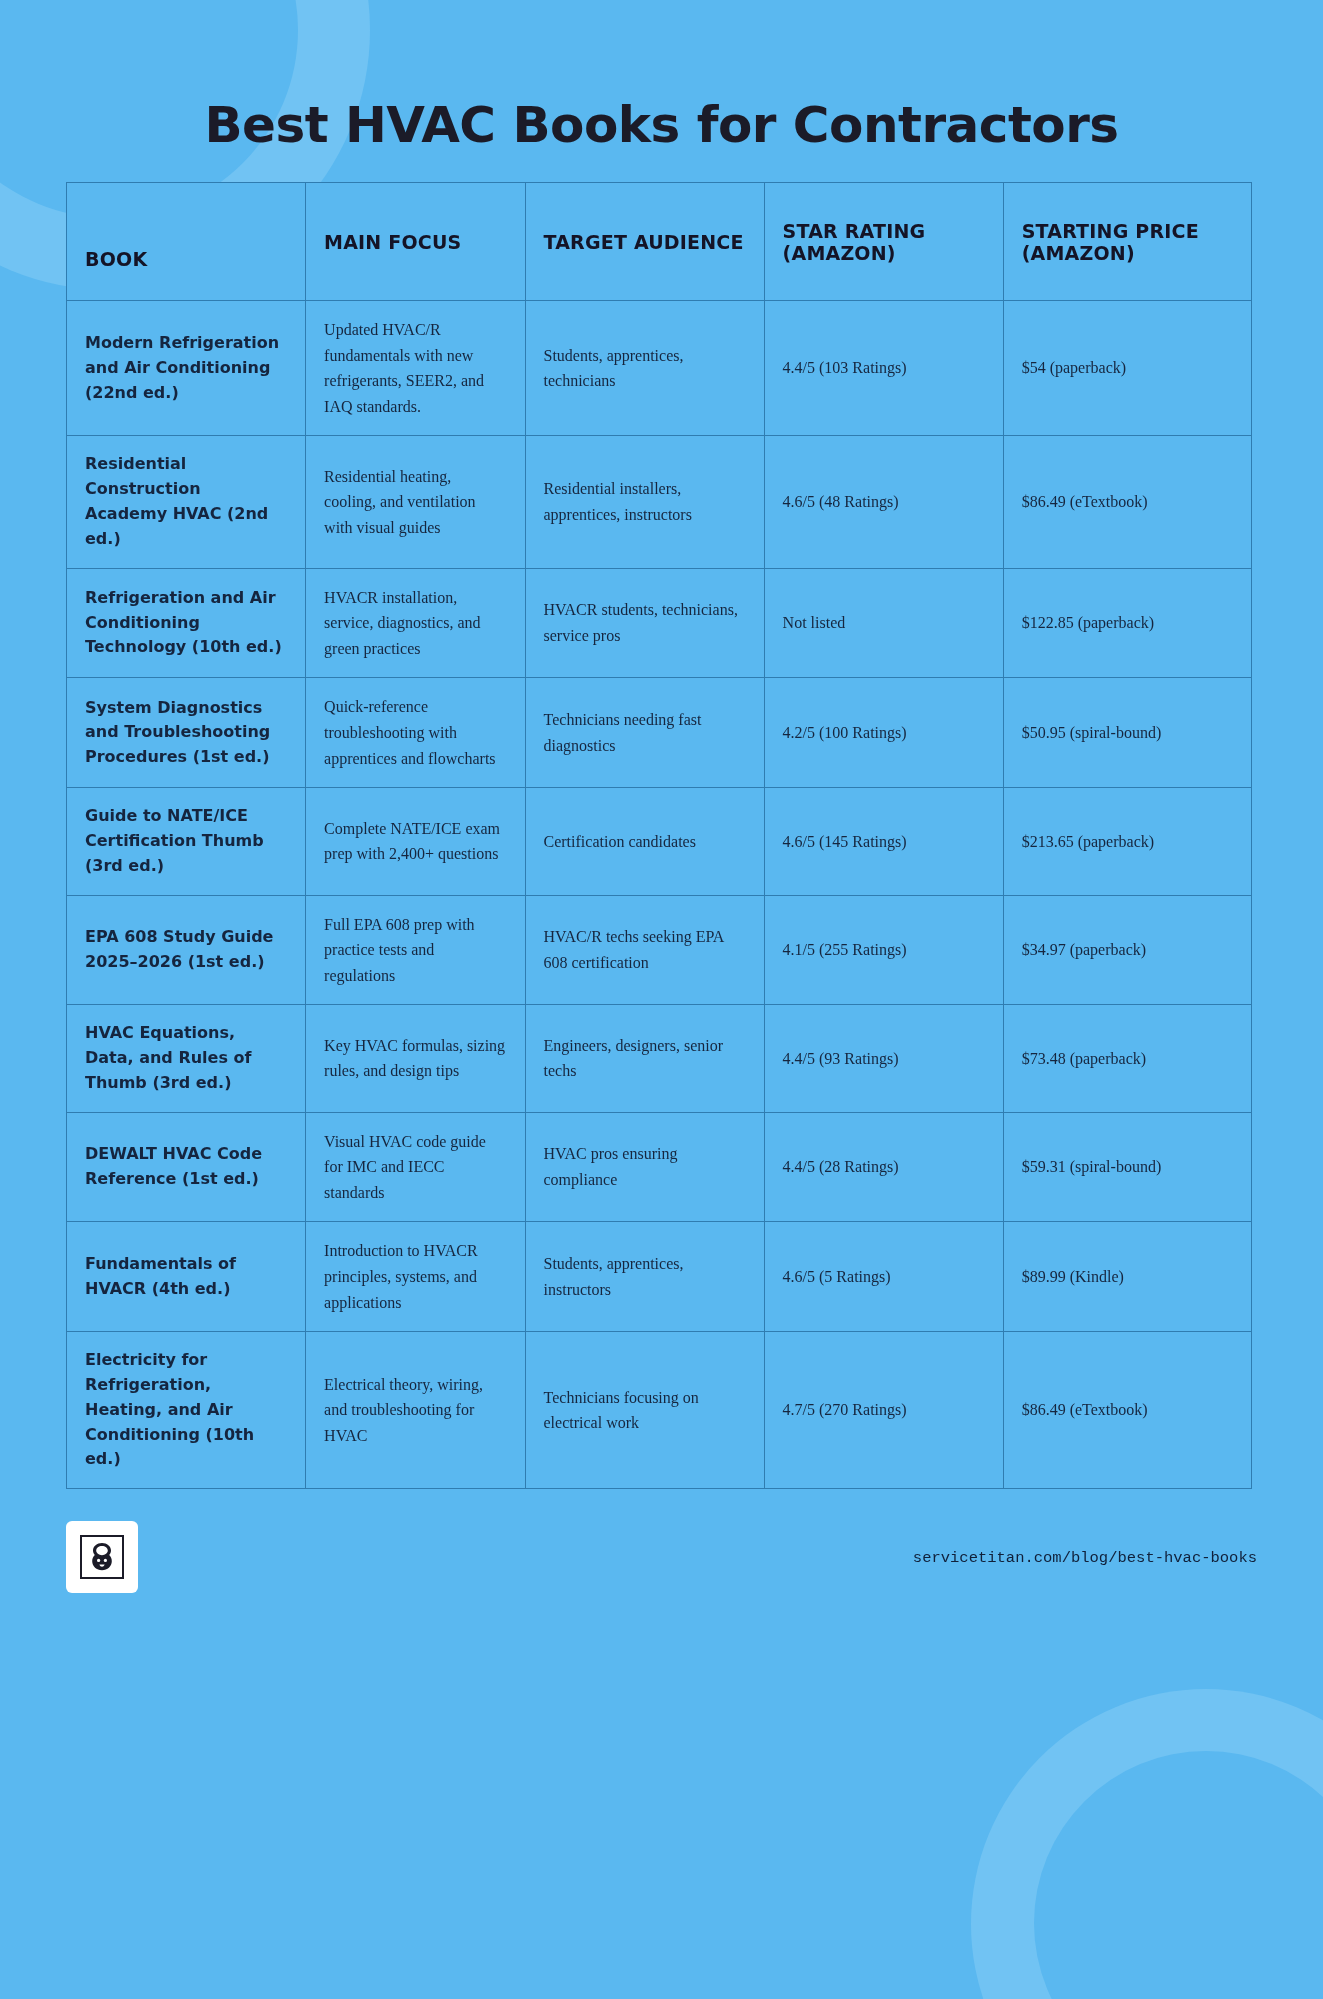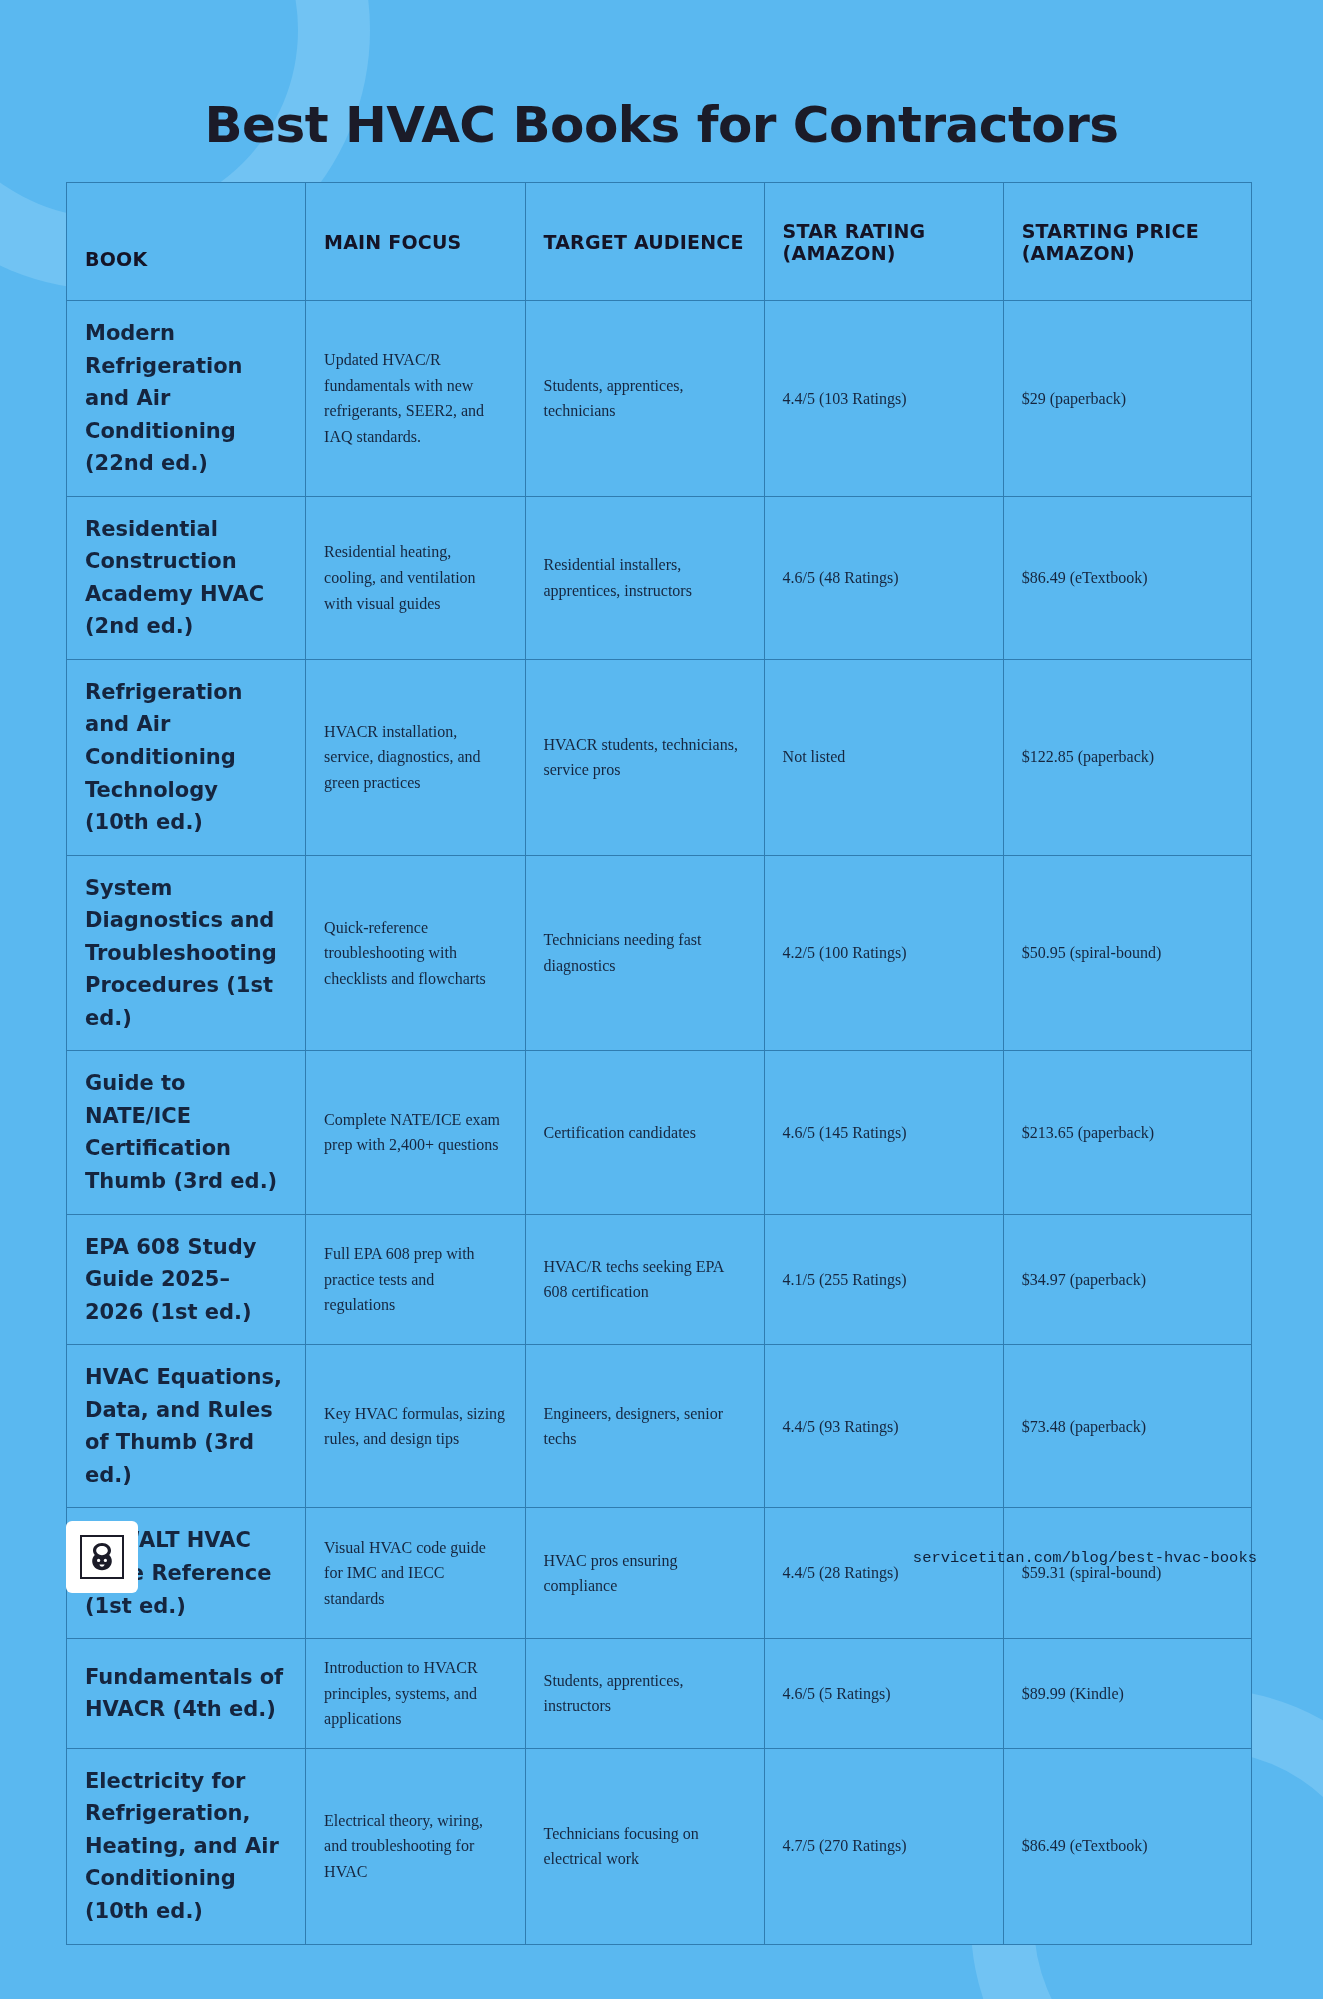--- a/index.html
+++ b/index.html
@@ -88,21 +88,21 @@
     font-weight: bold;
     color: #141427;
     letter-spacing: 0.2px;
     height: 118px;
     font-family: "DejaVu Sans", sans-serif;
   }
   table.book-table thead th.h-book { vertical-align: bottom; padding-bottom: 30px;}
   table.book-table thead th.h-focus { vertical-align: middle; }
 
   td.c-book {
-    font-size: 21px;
+    font-size: 16px;
     font-weight: bold;
     color: #15253f;
     line-height: 1.55;
     font-family: "DejaVu Sans", sans-serif;
   }
   td.c-focus, td.c-audience, td.c-rating, td.c-price {
     font-size: 16px;
     color: #16263f;
     line-height: 1.6;
     font-family: Liberation Serif, serif;
@@ -173,39 +173,39 @@
           <th>STAR RATING (AMAZON)</th>
           <th>STARTING PRICE (AMAZON)</th>
         </tr>
       </thead>
       <tbody id="table-body">
           <tr>
             <td class="c-book">Modern Refrigeration and Air Conditioning (22nd ed.)</td>
             <td class="c-focus">Updated HVAC/R fundamentals with new refrigerants, SEER2, and IAQ standards.</td>
             <td class="c-audience">Students, apprentices, technicians</td>
             <td class="c-rating">4.4/5 (103 Ratings)</td>
-            <td class="c-price">$29 (paperback)</td>
+            <td class="c-price">$54 (paperback)</td>
           </tr>
           <tr>
             <td class="c-book">Residential Construction Academy HVAC (2nd ed.)</td>
             <td class="c-focus">Residential heating, cooling, and ventilation with visual guides</td>
             <td class="c-audience">Residential installers, apprentices, instructors</td>
             <td class="c-rating">4.6/5 (48 Ratings)</td>
             <td class="c-price">$86.49 (eTextbook)</td>
           </tr>
           <tr>
             <td class="c-book">Refrigeration and Air Conditioning Technology (10th ed.)</td>
             <td class="c-focus">HVACR installation, service, diagnostics, and green practices</td>
             <td class="c-audience">HVACR students, technicians, service pros</td>
             <td class="c-rating">Not listed</td>
             <td class="c-price">$122.85 (paperback)</td>
           </tr>
           <tr>
             <td class="c-book">System Diagnostics and Troubleshooting Procedures (1st ed.)</td>
-            <td class="c-focus">Quick-reference troubleshooting with checklists and flowcharts</td>
+            <td class="c-focus">Quick-reference troubleshooting with apprentices and flowcharts</td>
             <td class="c-audience">Technicians needing fast diagnostics</td>
             <td class="c-rating">4.2/5 (100 Ratings)</td>
             <td class="c-price">$50.95 (spiral-bound)</td>
           </tr>
           <tr>
             <td class="c-book">Guide to NATE/ICE Certification Thumb (3rd ed.)</td>
             <td class="c-focus">Complete NATE/ICE exam prep with 2,400+ questions</td>
             <td class="c-audience">Certification candidates</td>
             <td class="c-rating">4.6/5 (145 Ratings)</td>
             <td class="c-price">$213.65 (paperback)</td>

